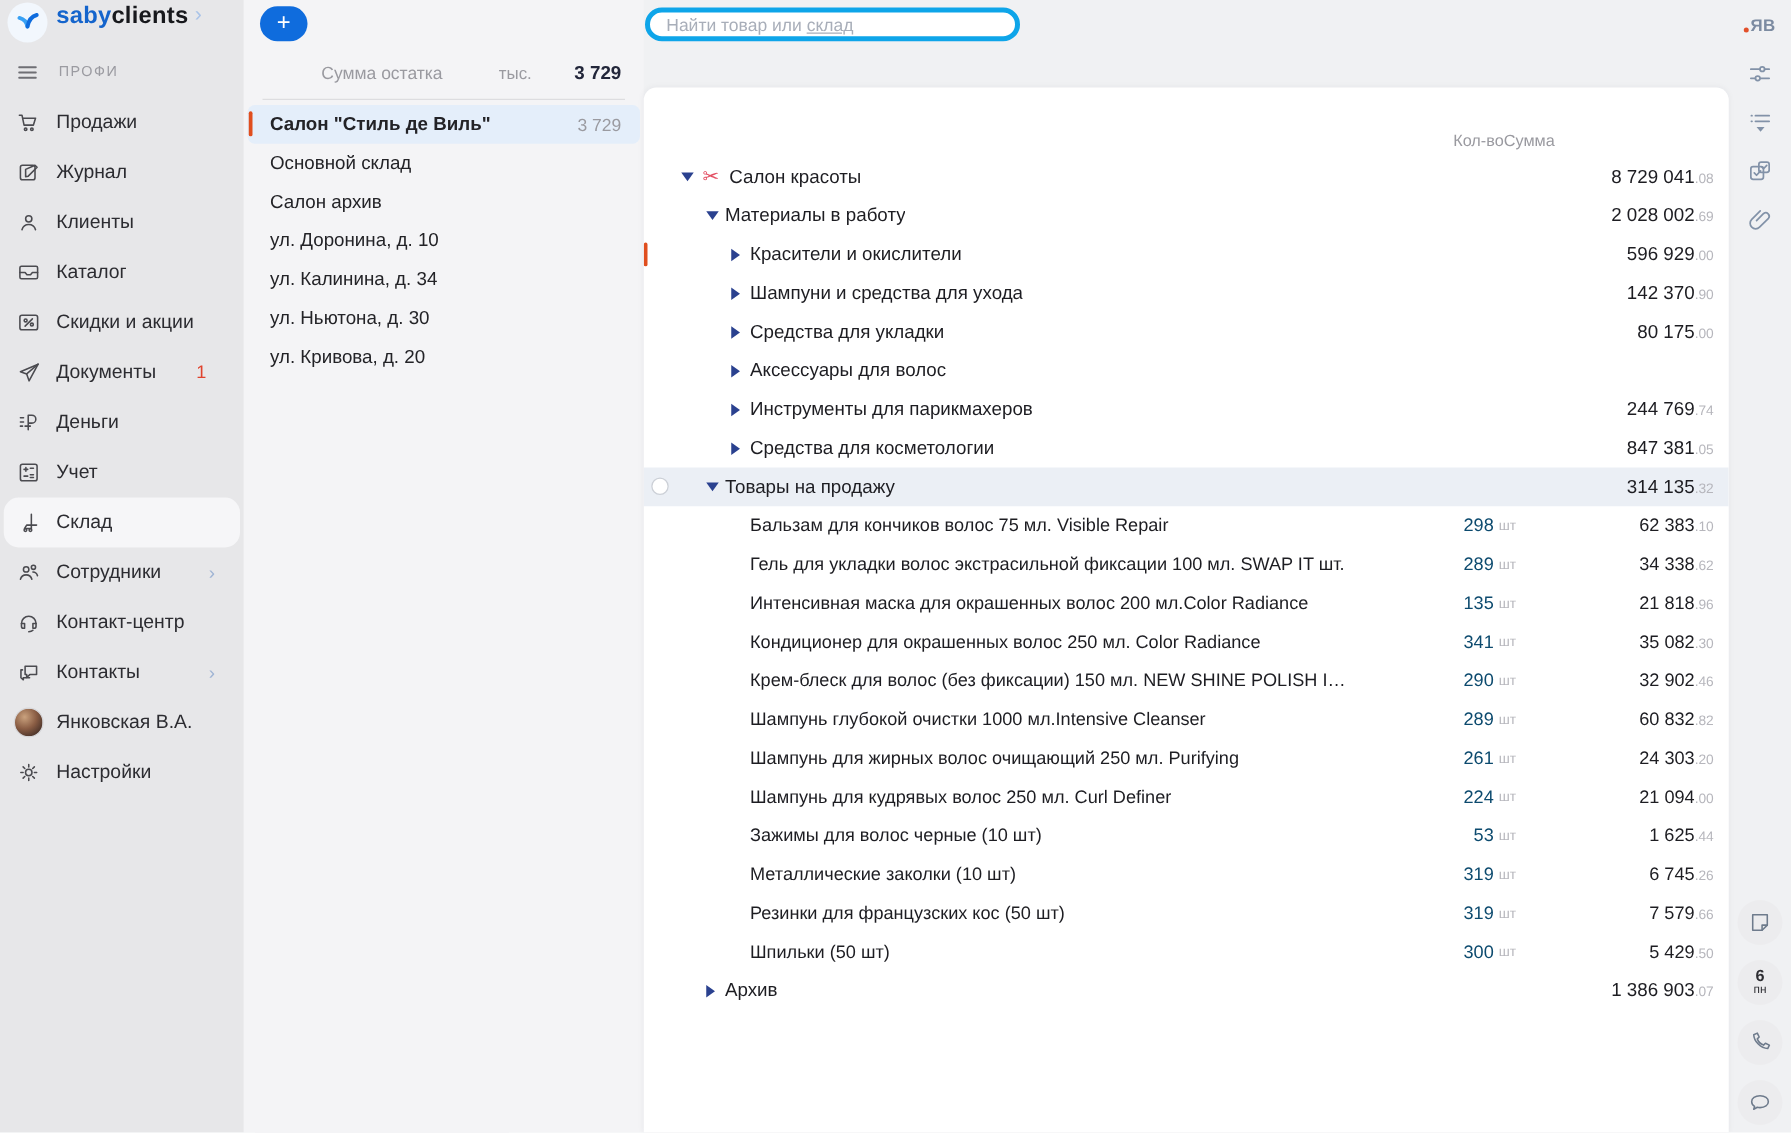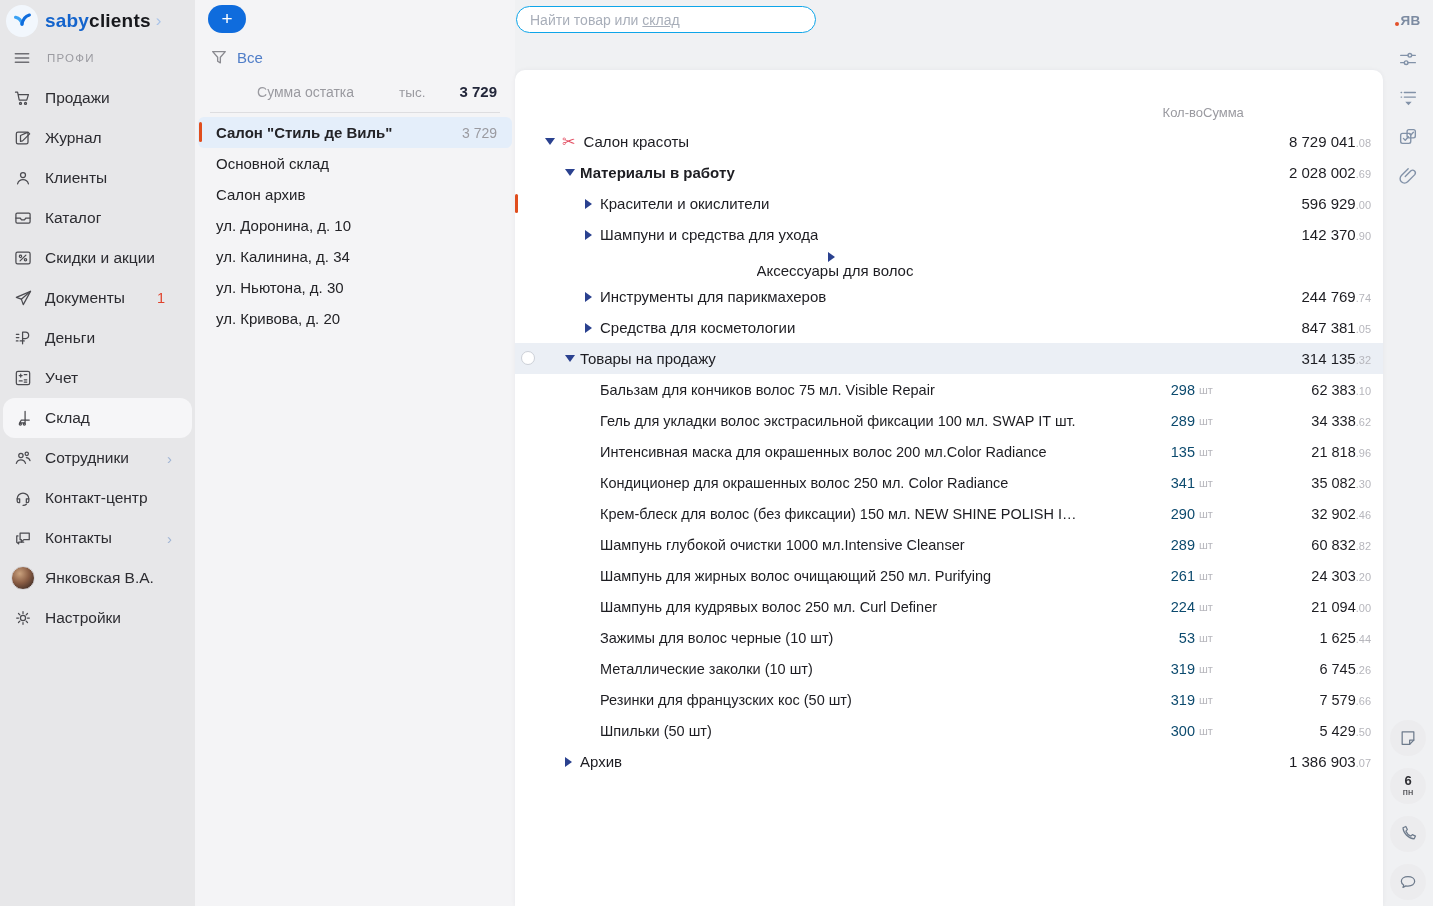--- a/index.html
+++ b/index.html
@@ -5,21 +5,21 @@
   * { box-sizing: border-box; }
   html,body { margin:0; padding:0; }
   body {
     width:1433px; height:906px; overflow:hidden;
     display:flex;
     font-family:"Liberation Sans", sans-serif;
     background:#f0f1f3; color:#1e1e24;
   }
   
   .sidebar { width:195px; flex-shrink:0; background:#e7e7e9; padding-top:2px; }
-  .logo-row { display:flex; align-items:center; height:38px; padding:0 6px; cursor:pointer; }
+  .logo-row { display:flex; height:38px; padding:0 6px; cursor:pointer; }
   .logo-circle { width:32px; height:32px; border-radius:50%; background:#f2f7fd; display:flex; align-items:center; justify-content:center; flex-shrink:0; }
   .brand { font-size:19px; font-weight:700; margin-left:7px; white-space:nowrap; letter-spacing:.2px; }
   .brand .blue { color:#1464cc; }
   .brand .dark { color:#17181c; }
   .logo-chevron { color:#a9c3e8; margin-left:5px; font-size:17px; font-weight:400; }
   .profile-row { display:flex; align-items:center; height:36px; padding:0 12px; }
   .profile-label { color:#9b9ba1; font-size:11.5px; letter-spacing:1.2px; margin-left:15px; }
   .nav { margin-top:2px; }
   .nav-item { position:relative; display:flex; align-items:center; height:40px; padding:0 10px; font-size:15.5px; color:#2c2c31; cursor:pointer; }
   .nav-item .nicon { width:26px; display:flex; justify-content:center; align-items:center; color:#4b4b50; flex-shrink:0; }
@@ -43,21 +43,21 @@
   .divider { border-top:1px solid #dddde0; margin:12px 15px 0 15px; }
   .wh-list { margin-top:4px; }
   .wh-item { position:relative; display:flex; align-items:center; height:31px; padding:0 18px 0 21px; font-size:15px; color:#232327; cursor:pointer; }
   .wh-item.selected { background:#e4eefa; border-radius:6px; margin:0 3px; padding:0 15px 0 18px; font-weight:700; }
   .wh-item.selected::before { content:""; position:absolute; left:1px; top:5px; width:3px; height:20px; background:#e04e1e; border-radius:2px; }
   .wh-value { margin-left:auto; color:#9a9aa0; font-weight:400; font-size:14px; }
   
   .main { flex:1; display:flex; min-width:0; }
   .main-left { flex:1; display:flex; flex-direction:column; min-width:0; }
   .topbar { height:70px; flex-shrink:0; display:flex; align-items:flex-start; }
-  .search { margin:6px 0 0 1px; width:300px; height:27px; background:#fff; border:1px solid #0ea5e9;
+  .search { margin:6px 0 0 1px; width:300px; height:27px; background:#fff; border:4px solid #0ea5e9;
     border-radius:14px; display:flex; align-items:center; padding:0 13px; color:#a8aeb9; font-size:14px; cursor:text; white-space:pre; }
   .search .slink { text-decoration:underline; }
   .card { flex:1; background:#fff; border-radius:10px 10px 0 0; box-shadow:0 0 5px rgba(40,40,60,.05); padding-top:28px; overflow:hidden; }
   .col-headers { display:flex; align-items:center; height:28px; padding:0 12px 0 8px; font-size:13px; color:#9a9aa0; }
   .col-headers .hspacer { flex:1; }
   .h-qty { width:118px; text-align:right; cursor:pointer; }
   .h-sum { width:168px; padding-right:17px; cursor:pointer; }
   .row { position:relative; display:flex; align-items:center; height:31px; padding:0 12px 0 8px; font-size:15px; cursor:pointer; }
   .row.product { font-size:14.5px; }
   .row.hl { background:#ebeff5; }
@@ -242,28 +242,20 @@
             <path d="M12 4.4v2.2M12 17.4v2.2M4.4 12h2.2M17.4 12h2.2M6.6 6.6l1.6 1.6M15.8 15.8l1.6 1.6M17.4 6.6l-1.6 1.6M8.2 15.8l-1.6 1.6"></path>
           </svg>
         </span>
         <span class="nlabel">Настройки</span>
       </div>
     </nav>
 </aside>
 
 <section class="middle">
   <button class="add-btn">+</button>
-  <div class="filter-row">
-    <span>
-      <svg class="ic" width="18" height="18" viewBox="0 0 20 20" fill="none" stroke="#8a8a90" stroke-width="1.5" stroke-linejoin="round">
-        <path d="M3 4h14l-5.5 6.3v6.2l-3-1.8v-4.4z"></path>
-      </svg>
-    </span>
-    <span>Все</span>
-  </div>
   <div class="summary-row">
     <span class="s-label">Сумма остатка</span>
     <span class="s-units">тыс.</span>
     <span class="s-value">3 729</span>
   </div>
   <div class="divider"></div>
   <div class="wh-list" id="wh-list">
       <div class="wh-item selected">
         <span>Салон "Стиль де Виль"</span>
         <span class="wh-value">3 729</span>
@@ -305,21 +297,21 @@
             <span class="tree" style="padding-left: 22px;">
               <span class="arr-down"></span>
               <span class="scissors">✂</span>
               <span class="lab">Салон красоты</span>
             </span>
             <span class="qty"></span>
             <span class="unit"></span>
             <span class="sum"><span class="int">8 729 041</span><span class="dec">.08</span></span>
           </div>
           <div class="row">
-            <span class="tree" style="padding-left: 42px; font-weight: bold;">
+            <span class="tree" style="padding-left: 42px;">
               <span class="arr-down"></span>
               <span class="lab">Материалы в работу</span>
             </span>
             <span class="qty"></span>
             <span class="unit"></span>
             <span class="sum"><span class="int">2 028 002</span><span class="dec">.69</span></span>
           </div>
           <div class="row">
             <span class="marker"></span>
             <span class="tree" style="padding-left: 62px;">
@@ -333,21 +325,30 @@
           <div class="row">
             <span class="tree" style="padding-left: 62px;">
               <span class="arr-right"></span>
               <span class="lab">Шампуни и средства для ухода</span>
             </span>
             <span class="qty"></span>
             <span class="unit"></span>
             <span class="sum"><span class="int">142 370</span><span class="dec">.90</span></span>
           </div>
           <div class="row">
-            <span class="tree" style="padding-left: 62px; flex-direction: column;">
+            <span class="tree" style="padding-left: 62px;">
+              <span class="arr-right"></span>
+              <span class="lab">Средства для укладки</span>
+            </span>
+            <span class="qty"></span>
+            <span class="unit"></span>
+            <span class="sum"><span class="int">80 175</span><span class="dec">.00</span></span>
+          </div>
+          <div class="row">
+            <span class="tree" style="padding-left: 62px;">
               <span class="arr-right"></span>
               <span class="lab">Аксессуары для волос</span>
             </span>
             <span class="qty"></span>
             <span class="unit"></span>
             <span class="sum"></span>
           </div>
           <div class="row">
             <span class="tree" style="padding-left: 62px;">
               <span class="arr-right"></span>

